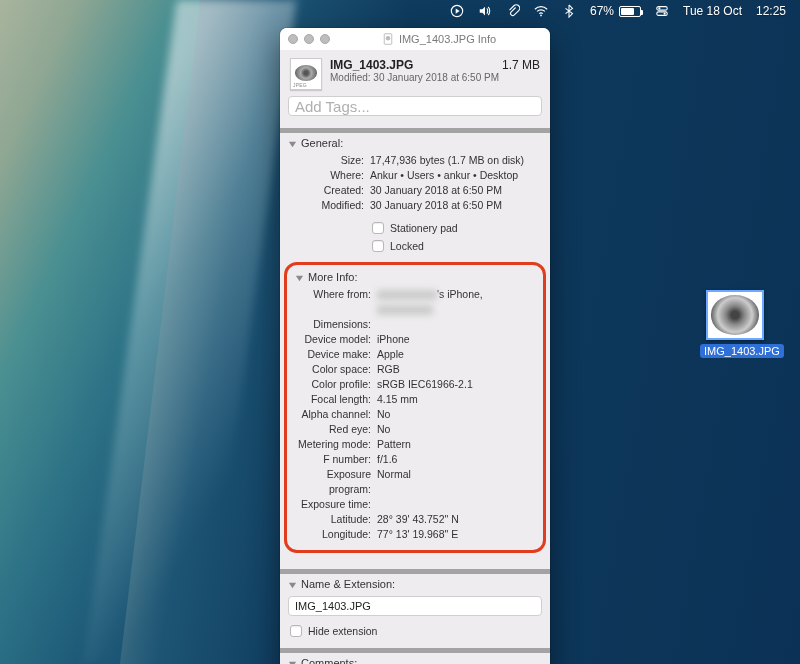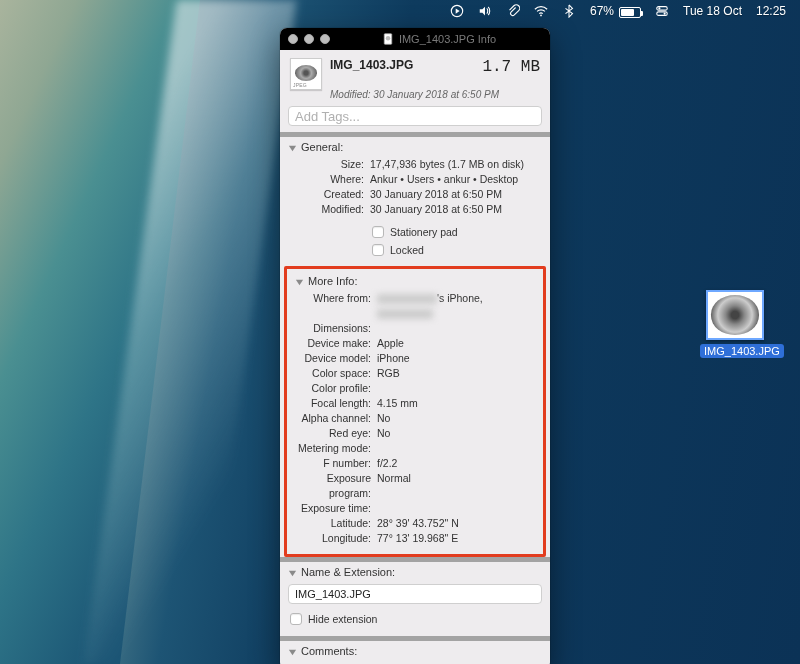--- a/index.html
+++ b/index.html
@@ -21,21 +21,21 @@
 
   
   .menubar {
     position:absolute; top:0; right:0; height:22px;
     display:flex; align-items:center; gap:14px; padding:0 14px;
     color:#fff; font-size:12px; font-weight:400;
     text-shadow: 0 1px 1px rgba(0,0,0,0.3);
   }
   .menubar .icon { width:14px; height:14px; display:flex; align-items:center; justify-content:center; }
   .menubar svg { width:14px; height:14px; fill:#fff; }
-  .battery { display:flex; align-items:flex-end; gap:5px; }
+  .battery { display:flex; align-items:center; gap:5px; }
   .battery-shell { position:relative; width:22px; height:11px; border:1px solid #fff; border-radius:2px; }
   .battery-shell::after { content:""; position:absolute; right:-3px; top:3px; width:2px; height:5px; background:#fff; border-radius:0 1px 1px 0;}
   .battery-fill { position:absolute; left:1px; top:1px; bottom:1px; background:#fff; border-radius:1px; }
 
   
   .file-icon {
     position:absolute; top:290px; left:700px; width:70px; text-align:center;
     color:#fff; font-size:11px;
   }
   .file-thumb {
@@ -48,21 +48,21 @@
   }
   .file-label { background:#2f6fd8; color:#fff; padding:1px 4px; border-radius:3px; display:inline-block; }
 
   
   .info-window {
     position:absolute; left:280px; top:28px; width:270px;
     background:#eeecee; border-radius:7px; box-shadow:0 10px 30px rgba(0,0,0,0.45), 0 0 0 1px rgba(0,0,0,0.1);
     color:#222; font-size:11px;
   }
   .titlebar {
-    height:22px; background:#000000; border-radius:7px 7px 0 0;
+    height:22px; background:#ffffff; border-radius:7px 7px 0 0;
     display:flex; align-items:center; padding:0 8px; gap:6px;
     color:#6a6a6a; font-size:11px;
   }
   .traffic { display:flex; gap:6px; }
   .traffic span { width:10px; height:10px; border-radius:50%; background:#bdbdbd; border:0.5px solid #a8a8a8; }
   .title-wrap { flex:1; display:flex; align-items:center; justify-content:center; gap:5px; color:#7a7a7a; font-weight:500; }
   .title-wrap svg { width:12px; height:12px; }
 
   .header {
     padding:8px 10px 6px; display:flex; align-items:flex-start; gap:8px; position:relative;
@@ -74,45 +74,45 @@
   .header-icon::before{
     content:""; position:absolute; left:4px; top:6px; right:4px; bottom:8px;
     background: radial-gradient(circle at 50% 50%, #555 15%, #aaa 40%, #666 80%);
     border-radius:50%/48%;
   }
   .header-icon::after{
     content:"JPEG"; position:absolute; left:2px; bottom:1px; font-size:5px; color:#888; letter-spacing:0.2px;
   }
   .header-texts { flex:1; }
   .header-title { font-weight:700; font-size:12px; color:#222; }
-  .header-sub { font-size:10px; color:#666; margin-top:17px;font-style:italic; }
-  .header-size { position:absolute; right:10px; top:8px; font-size:16px; color:#222;font-family:Liberation Mono, monospace; }
+  .header-sub { font-size:10px; color:#666; margin-top:0; }
+  .header-size { position:absolute; right:10px; top:8px; font-size:12px; color:#222; }
 
   .tags-input {
-    margin:0 8px 6px; border:1px solid #cfcfcf; border-radius:4px; background:#fff;
-    height:20px; display:flex; align-items:center; padding:0 6px; color:#b0b0b0; font-size:13px;
+    margin:0 8px 12px; border:1px solid #cfcfcf; border-radius:4px; background:#fff;
+    height:20px; display:flex; align-items:center; padding:0 6px; color:#b0b0b0; font-size:15px;
   }
 
   .section { border-top:5px solid #a3a3a3; }
   .section-head {
     display:flex; align-items:center; gap:4px; padding:4px 8px 2px; font-size:11px; color:#333;
   }
   .chev { width:9px; height:9px; }
   .chev svg { width:9px; height:9px; fill:#8a8a8a; }
   .section-body { padding:2px 10px 8px 10px; }
 
   .kv { display:flex; font-size:10.5px; line-height:15px; }
   .kv .k { width:78px; text-align:right; color:#333; padding-right:4px; }
   .kv .v { flex:1; color:#333; padding-left:2px; word-break:break-word; }
 
   .checks { margin-top:6px; padding-left:82px; }
   .check-row { display:flex; align-items:center; gap:6px; font-size:10.5px; line-height:18px; color:#333;text-align:right;}
   .checkbox { width:12px; height:12px; border:1px solid #b8b8b8; border-radius:3px; background:#fff; box-shadow:inset 0 1px 1px rgba(0,0,0,0.08);}
 
-  .highlight { border:3px solid #e23c1e; border-radius:2px; margin:-1px 4px 0 4px; }
+  .highlight { border:3px solid #e23c1e; border-radius:13px; margin:-1px 4px 16px 4px; }
   .highlight .section-head { padding-top:6px; }
   .blur { filter: blur(3px); background:#ccc; color:transparent; border-radius:2px; display:inline-block; height:10px; vertical-align:middle;}
   .blur1 { width:60px; }
   .blur2 { width:56px; }
 
   .name-input {
     margin:4px 8px 6px; height:20px; border:1px solid #cfcfcf; border-radius:4px; background:#fff;
     display:flex; align-items:center; padding:0 6px; font-size:11px; color:#222;
   }
   .hide-ext { padding:0 26px 8px 10px; }
@@ -257,52 +257,54 @@
             <div class="k">Where from:</div>
           <div class="v">
             <span class="blur blur1"></span><span>'s iPhone,</span><br>
             <span class="blur blur2"></span>
           </div>
         </div>
         <div class="kv">
             <div class="k">Dimensions:</div>
           </div>
         <div class="kv">
+            <div class="k">Device model:</div>
+            <div class="v">iPhone</div>
+          </div>
+        <div class="kv">
             <div class="k">Device make:</div>
             <div class="v">Apple</div>
           </div>
         <div class="kv">
-            <div class="k">Device model:</div>
-            <div class="v">iPhone</div>
-          </div>
-        <div class="kv">
             <div class="k">Color space:</div>
             <div class="v">RGB</div>
           </div>
         <div class="kv">
             <div class="k">Color profile:</div>
+            <div class="v">sRGB IEC61966-2.1</div>
           </div>
         <div class="kv">
             <div class="k">Focal length:</div>
             <div class="v">4.15 mm</div>
           </div>
         <div class="kv">
             <div class="k">Alpha channel:</div>
             <div class="v">No</div>
           </div>
         <div class="kv">
             <div class="k">Red eye:</div>
             <div class="v">No</div>
           </div>
         <div class="kv">
             <div class="k">Metering mode:</div>
+            <div class="v">Pattern</div>
           </div>
         <div class="kv">
             <div class="k">F number:</div>
-            <div class="v">f/2.2</div>
+            <div class="v">f/1.6</div>
           </div>
         <div class="kv">
             <div class="k">Exposure program:</div>
             <div class="v">Normal</div>
           </div>
         <div class="kv">
             <div class="k">Exposure time:</div>
           </div>
         <div class="kv">
             <div class="k">Latitude:</div>

